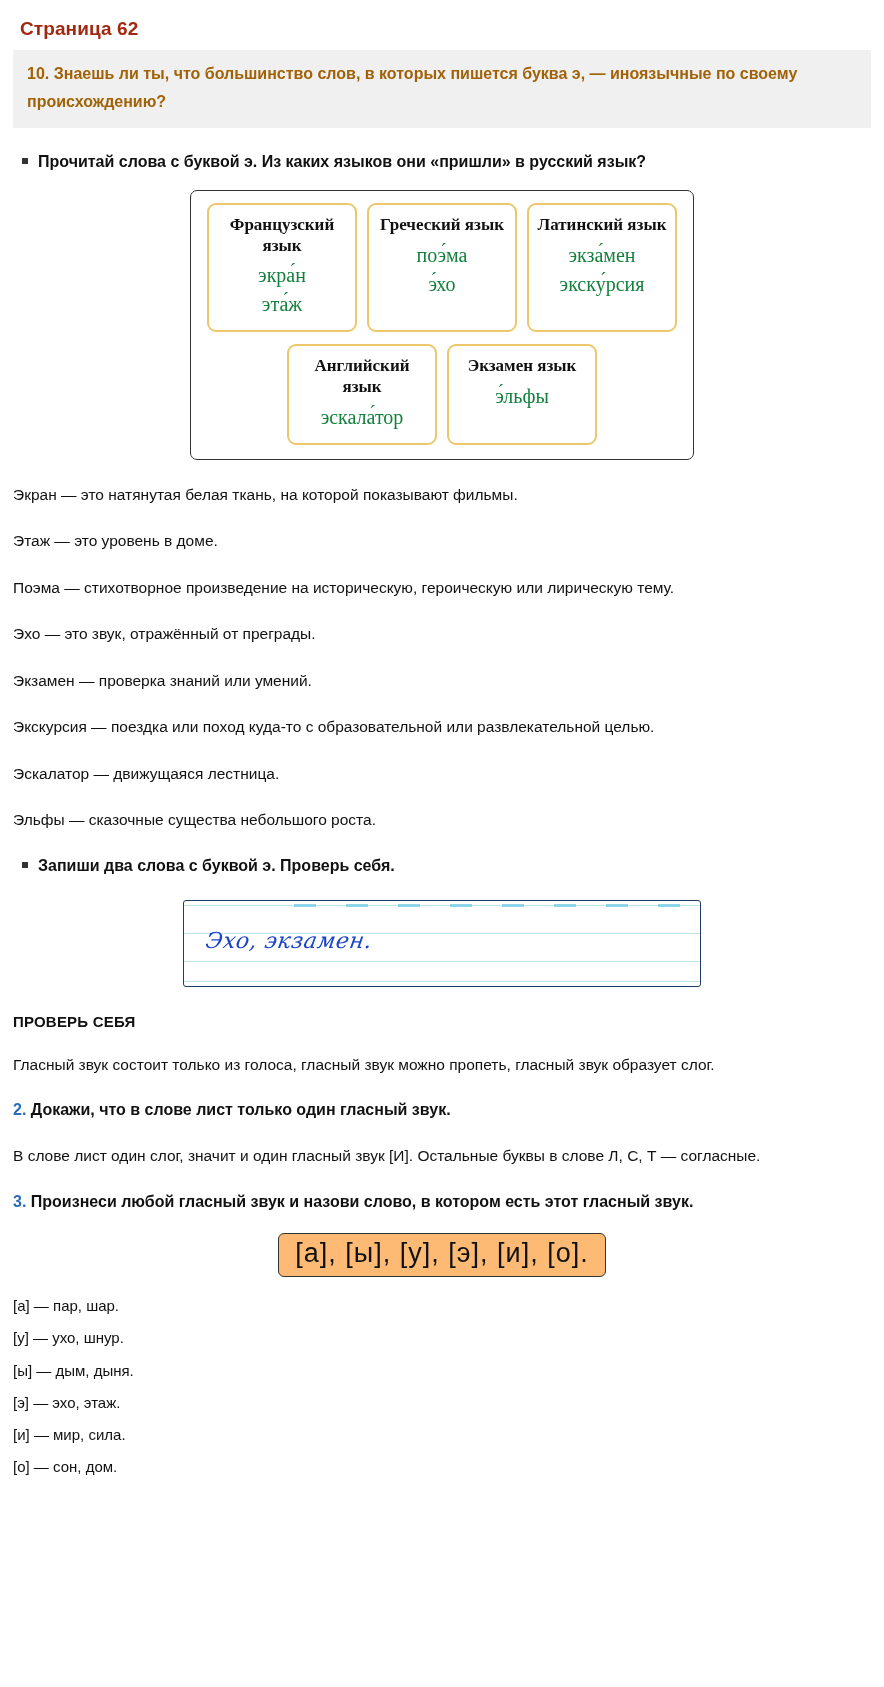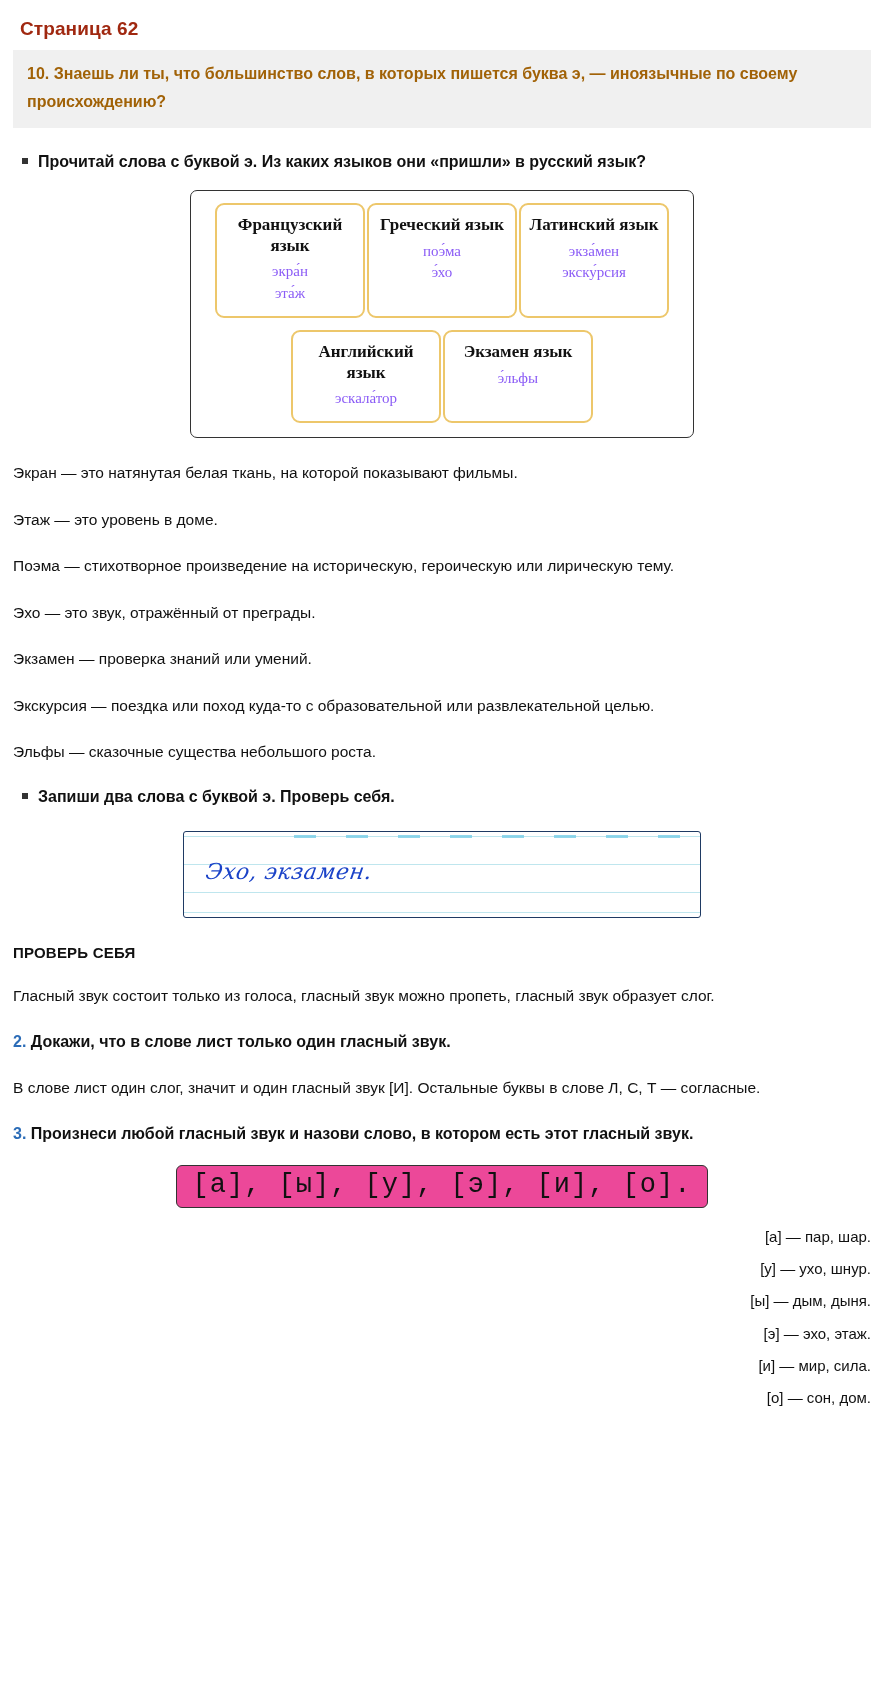--- a/index.html
+++ b/index.html
@@ -67,44 +67,44 @@
     width: 504px;
     border: 1.5px solid #333;
     border-radius: 7px;
     background: #ffffff;
     padding: 12px 10px 14px 10px;
     box-sizing: border-box;
   }
   .lang-row {
     display: flex;
     justify-content: center;
-    gap: 2px;
+    gap: 10px;
   }
   .lang-row.second { margin-top: 12px; }
   .lang-card {
     border: 2px solid #edc76b;
     border-radius: 9px;
     width: 150px;
     box-sizing: border-box;
     padding: 10px 4px 11px 4px;
     text-align: center;
     font-family: "Liberation Serif", serif;
     background: #fff;
   }
   .lang-card .lang-name {
     font-weight: bold;
     font-size: 17px;
     line-height: 1.22;
     color: #111;
     margin-bottom: 5px;
   }
   .lang-card .lang-word {
-    font-size: 15px;
+    font-size: 20px;
     line-height: 1.45;
-    color: #8b5cf6;
+    color: #15803d;
   }
 
   
   .def-p {
     margin: 24px 13px 0 13px;
     padding-left: 0;
     font-size: 15.5px;
     color: #111;
     line-height: 1.45;
   }
@@ -177,31 +177,30 @@
   
   .vowel-wrap {
     display: flex;
     justify-content: center;
     margin-top: 20px;
   }
   .vowel-box {
     border: 1.5px solid #333;
     border-radius: 6px;
     padding: 4px 16px 7px 16px;
-    font-family: Liberation Mono, monospace;
+    font-family: Liberation Sans, sans-serif;
     font-size: 27px;
     color: #111;
     letter-spacing: 1px;
-    background: #ec4899;
+    background: #fdba74;
   }
 
   
   .sound-list {
     margin: 18px 13px 0 13px;
-    text-align: right;
   }
   .sound-item {
     font-size: 15px;
     color: #111;
     line-height: 1.42;
     margin-bottom: 11px;
   }
 </style>
 </head>
 <body>
@@ -254,20 +253,21 @@
     </div>
   </div>
 
 
   <div class="def-p">Экран — это натянутая белая ткань, на которой показывают фильмы.</div>
   <div class="def-p">Этаж — это уровень в доме.</div>
   <div class="def-p">Поэма — стихотворное произведение на историческую, героическую или лирическую тему.</div>
   <div class="def-p">Эхо — это звук, отражённый от преграды.</div>
   <div class="def-p">Экзамен — проверка знаний или умений.</div>
   <div class="def-p">Экскурсия — поездка или поход куда-то с образовательной или развлекательной целью.</div>
+  <div class="def-p">Эскалатор — движущаяся лестница.</div>
   <div class="def-p">Эльфы — сказочные существа небольшого роста.</div>
 
   <div class="bullet-line">
     <span class="bullet-sq"></span>
     <span>Запиши два слова с буквой э. Проверь себя.</span>
   </div>
 
   <div class="hand-wrap">
     <div class="hand-box">
       <div class="rule r1"></div>

